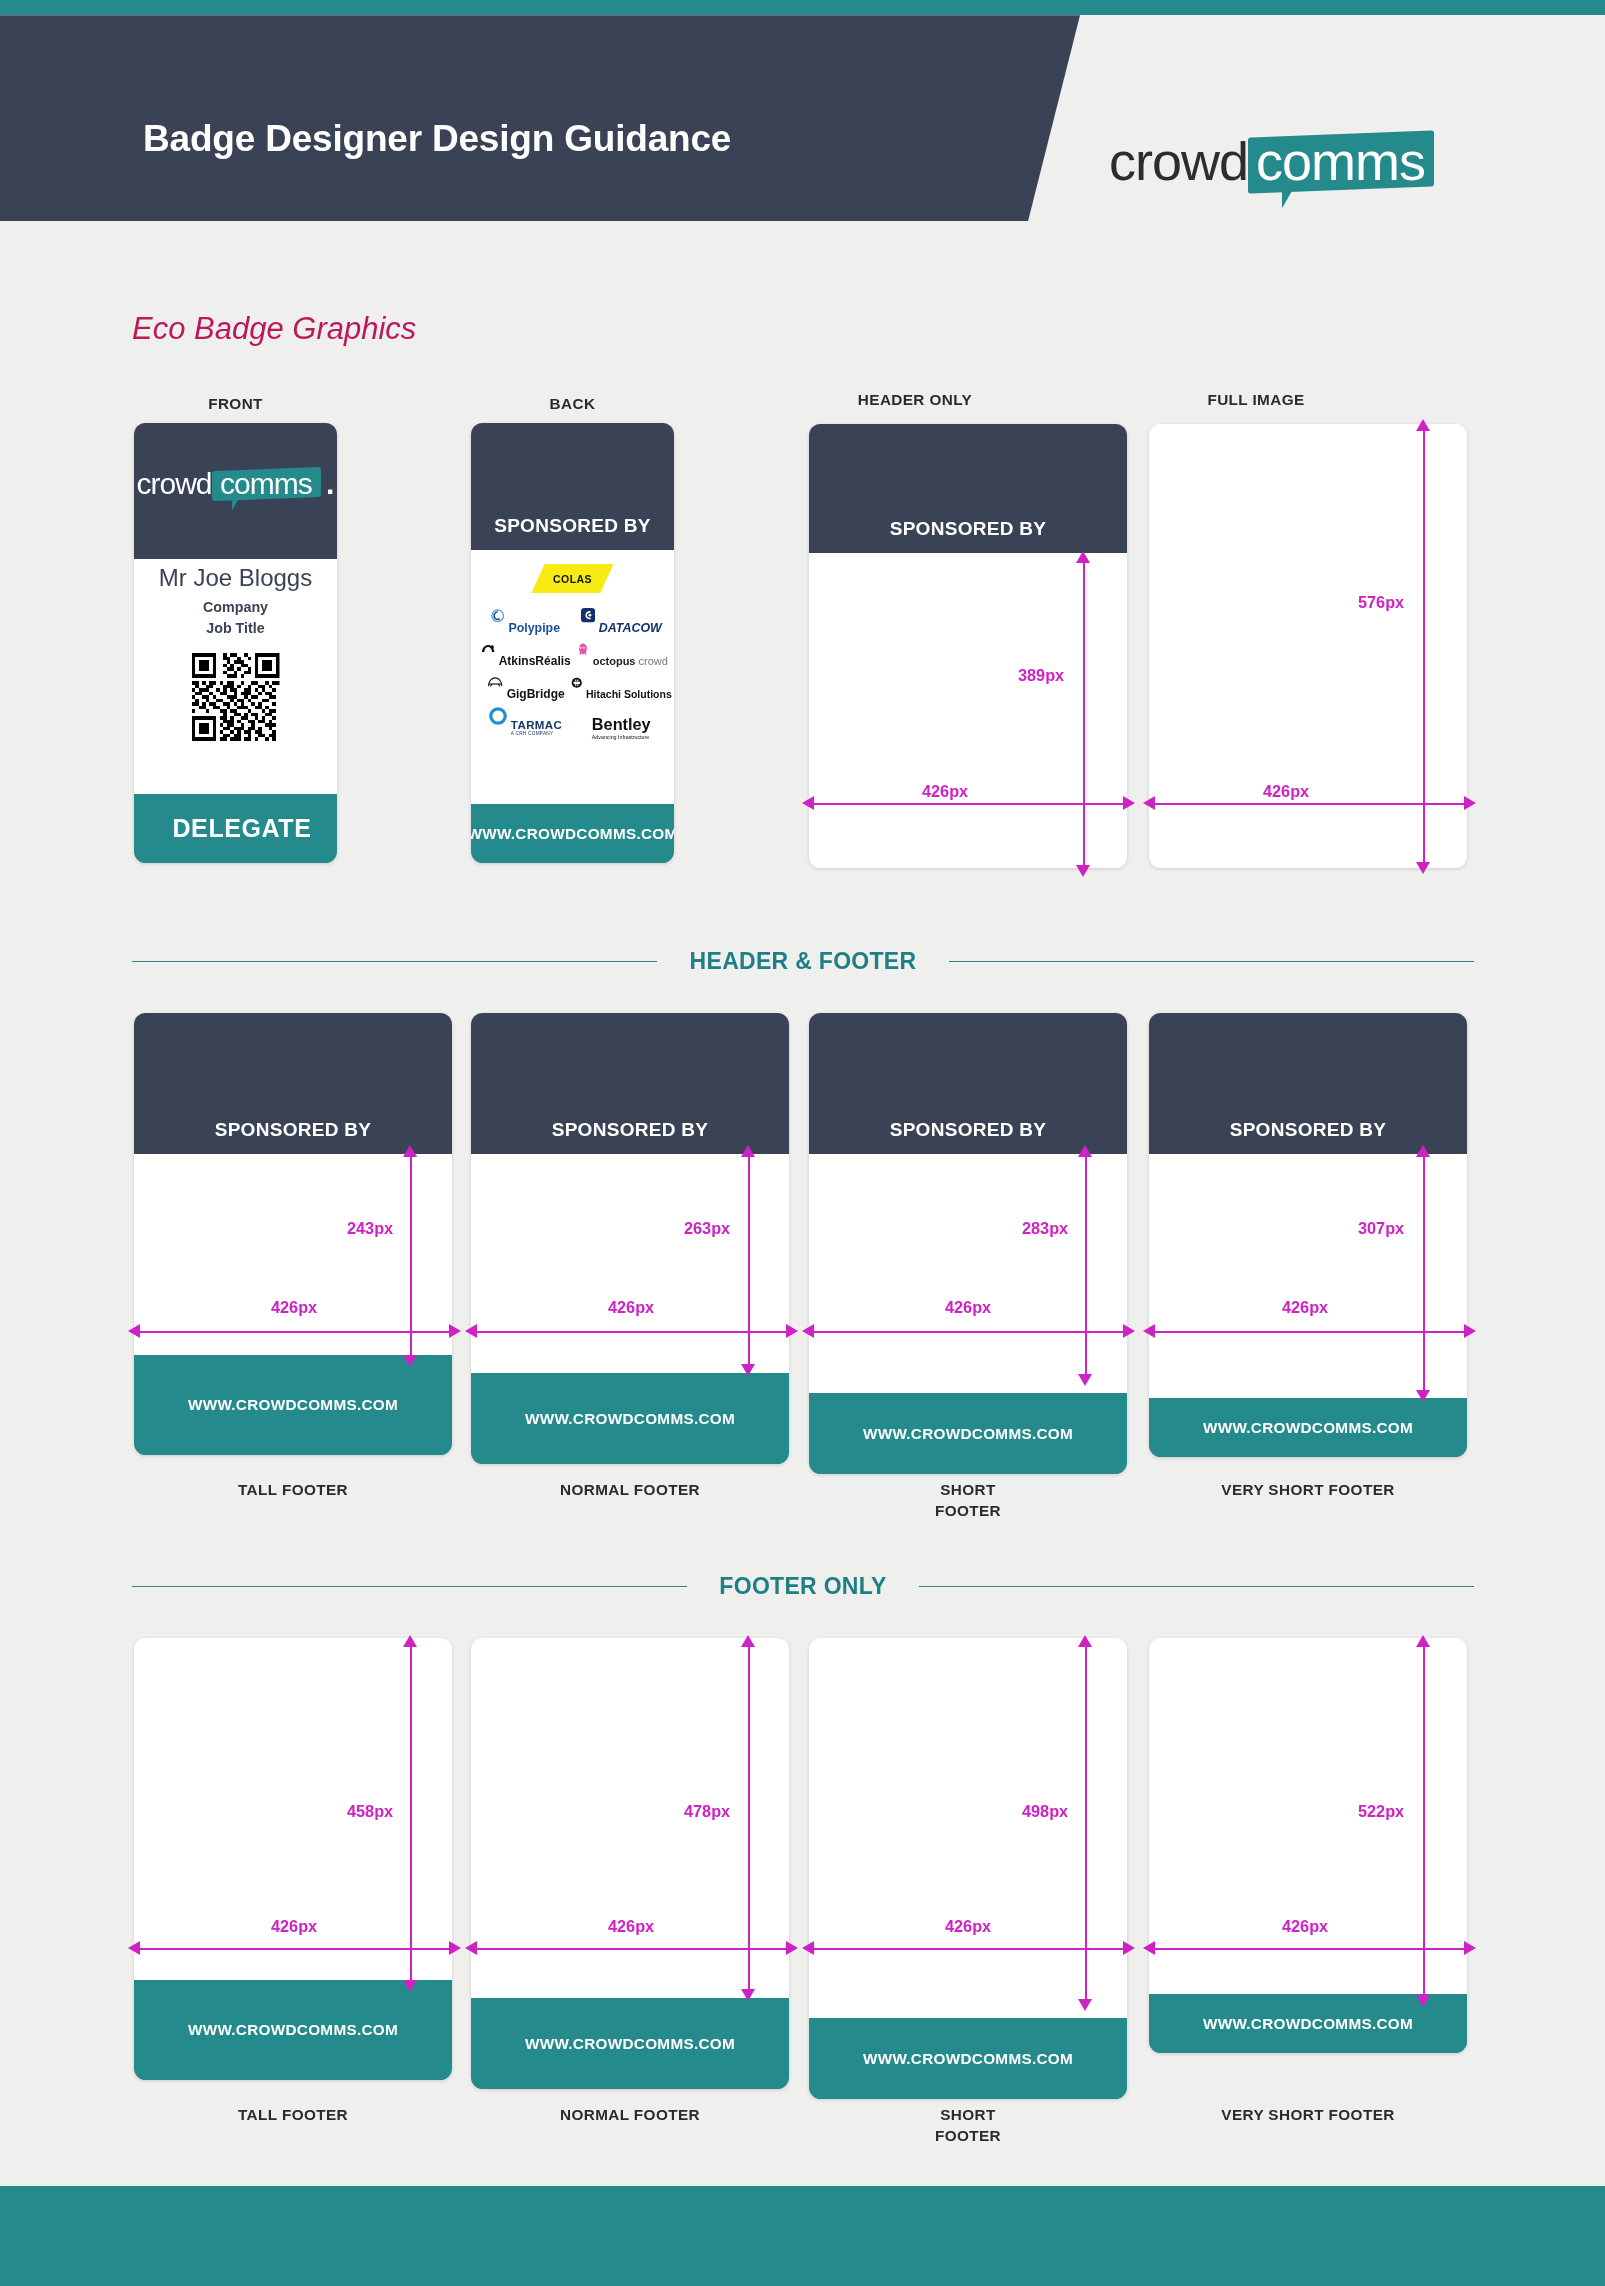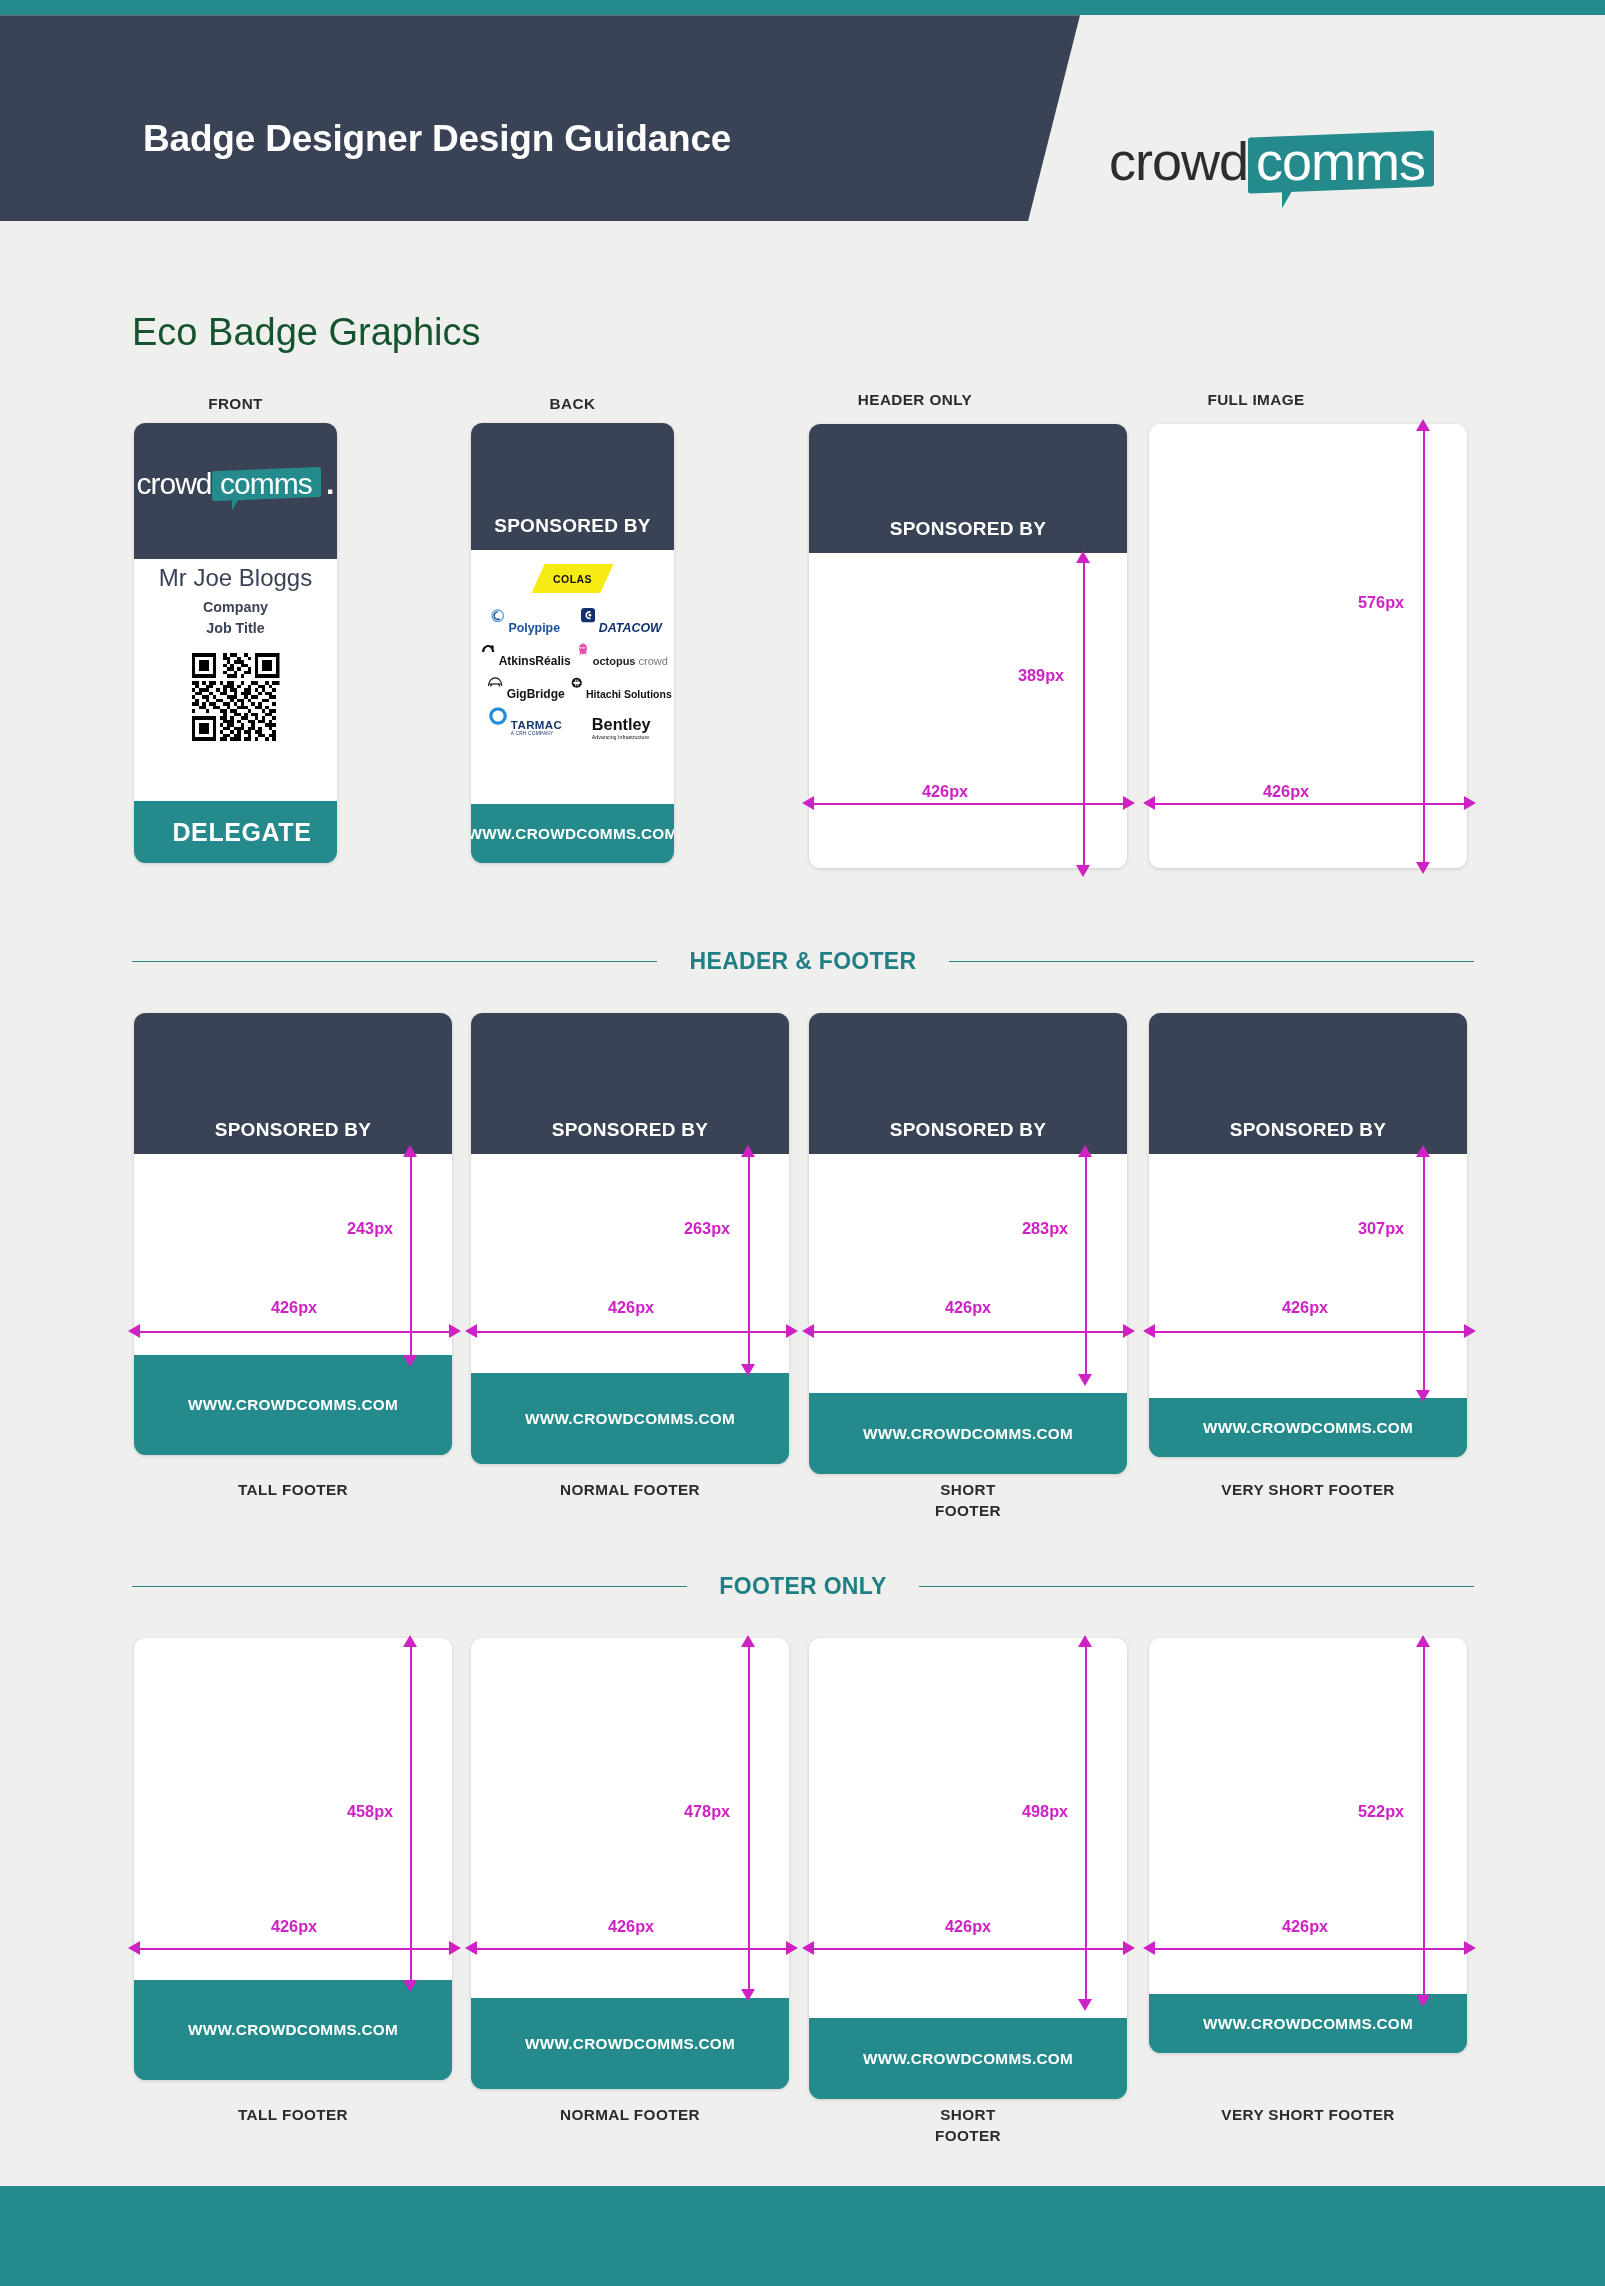--- a/index.html
+++ b/index.html
@@ -64,23 +64,24 @@
   #header-logo {
     top: 119px; left: 1109px;
     font-size: 54px; line-height: 1;
   }
   #header-logo .cc-word1 { color: #2d2d2d; }
   #header-logo .cc-bubble { padding-bottom: 1.9px; }
 
   
   .section-title {
     position: absolute;
-    color: #14532d;
-    font-size: 38px;
+    color: #be185d;
+    font-size: 31px;
     font-weight: normal;
+    font-style: italic;
   }
   #eco-title { top: 311px; left: 132px; }
 
   
   .divider {
     position: absolute; left: 132px; width: 1342px;
     display: flex; align-items: center; gap: 32.5px;
   }
   .divider .rule { flex: 1 1 auto; height: 1.9px; background: #2a8387; }
   .divider .dlabel {
@@ -393,21 +394,21 @@
           <rect x="22" y="23" width="2" height="1"></rect>
         <rect x="8" y="24" width="2" height="1"></rect>
           <rect x="11" y="24" width="3" height="1"></rect>
           <rect x="15" y="24" width="2" height="1"></rect>
         <rect x="18" y="24" width="1" height="1"></rect>
           <rect x="21" y="24" width="1" height="1"></rect>
           <rect x="23" y="24" width="1" height="1"></rect>
       </g>
     </svg>
   </div>
-  <div class="card-foot delegate" style="height:62px;padding-left:13px;">
+  <div class="card-foot delegate" style="height:69px;padding-left:13px;">
     <span class="foot-text">DELEGATE</span>
   </div>
 </div>
 
 <div class="card" style="top:423px; left:471px; width:203px; height:440px;">
   <div class="card-head" style="height:127px;">
     <span class="sponsored">SPONSORED BY</span>
   </div>
   <div class="colas">
     <div class="diamond"></div>

